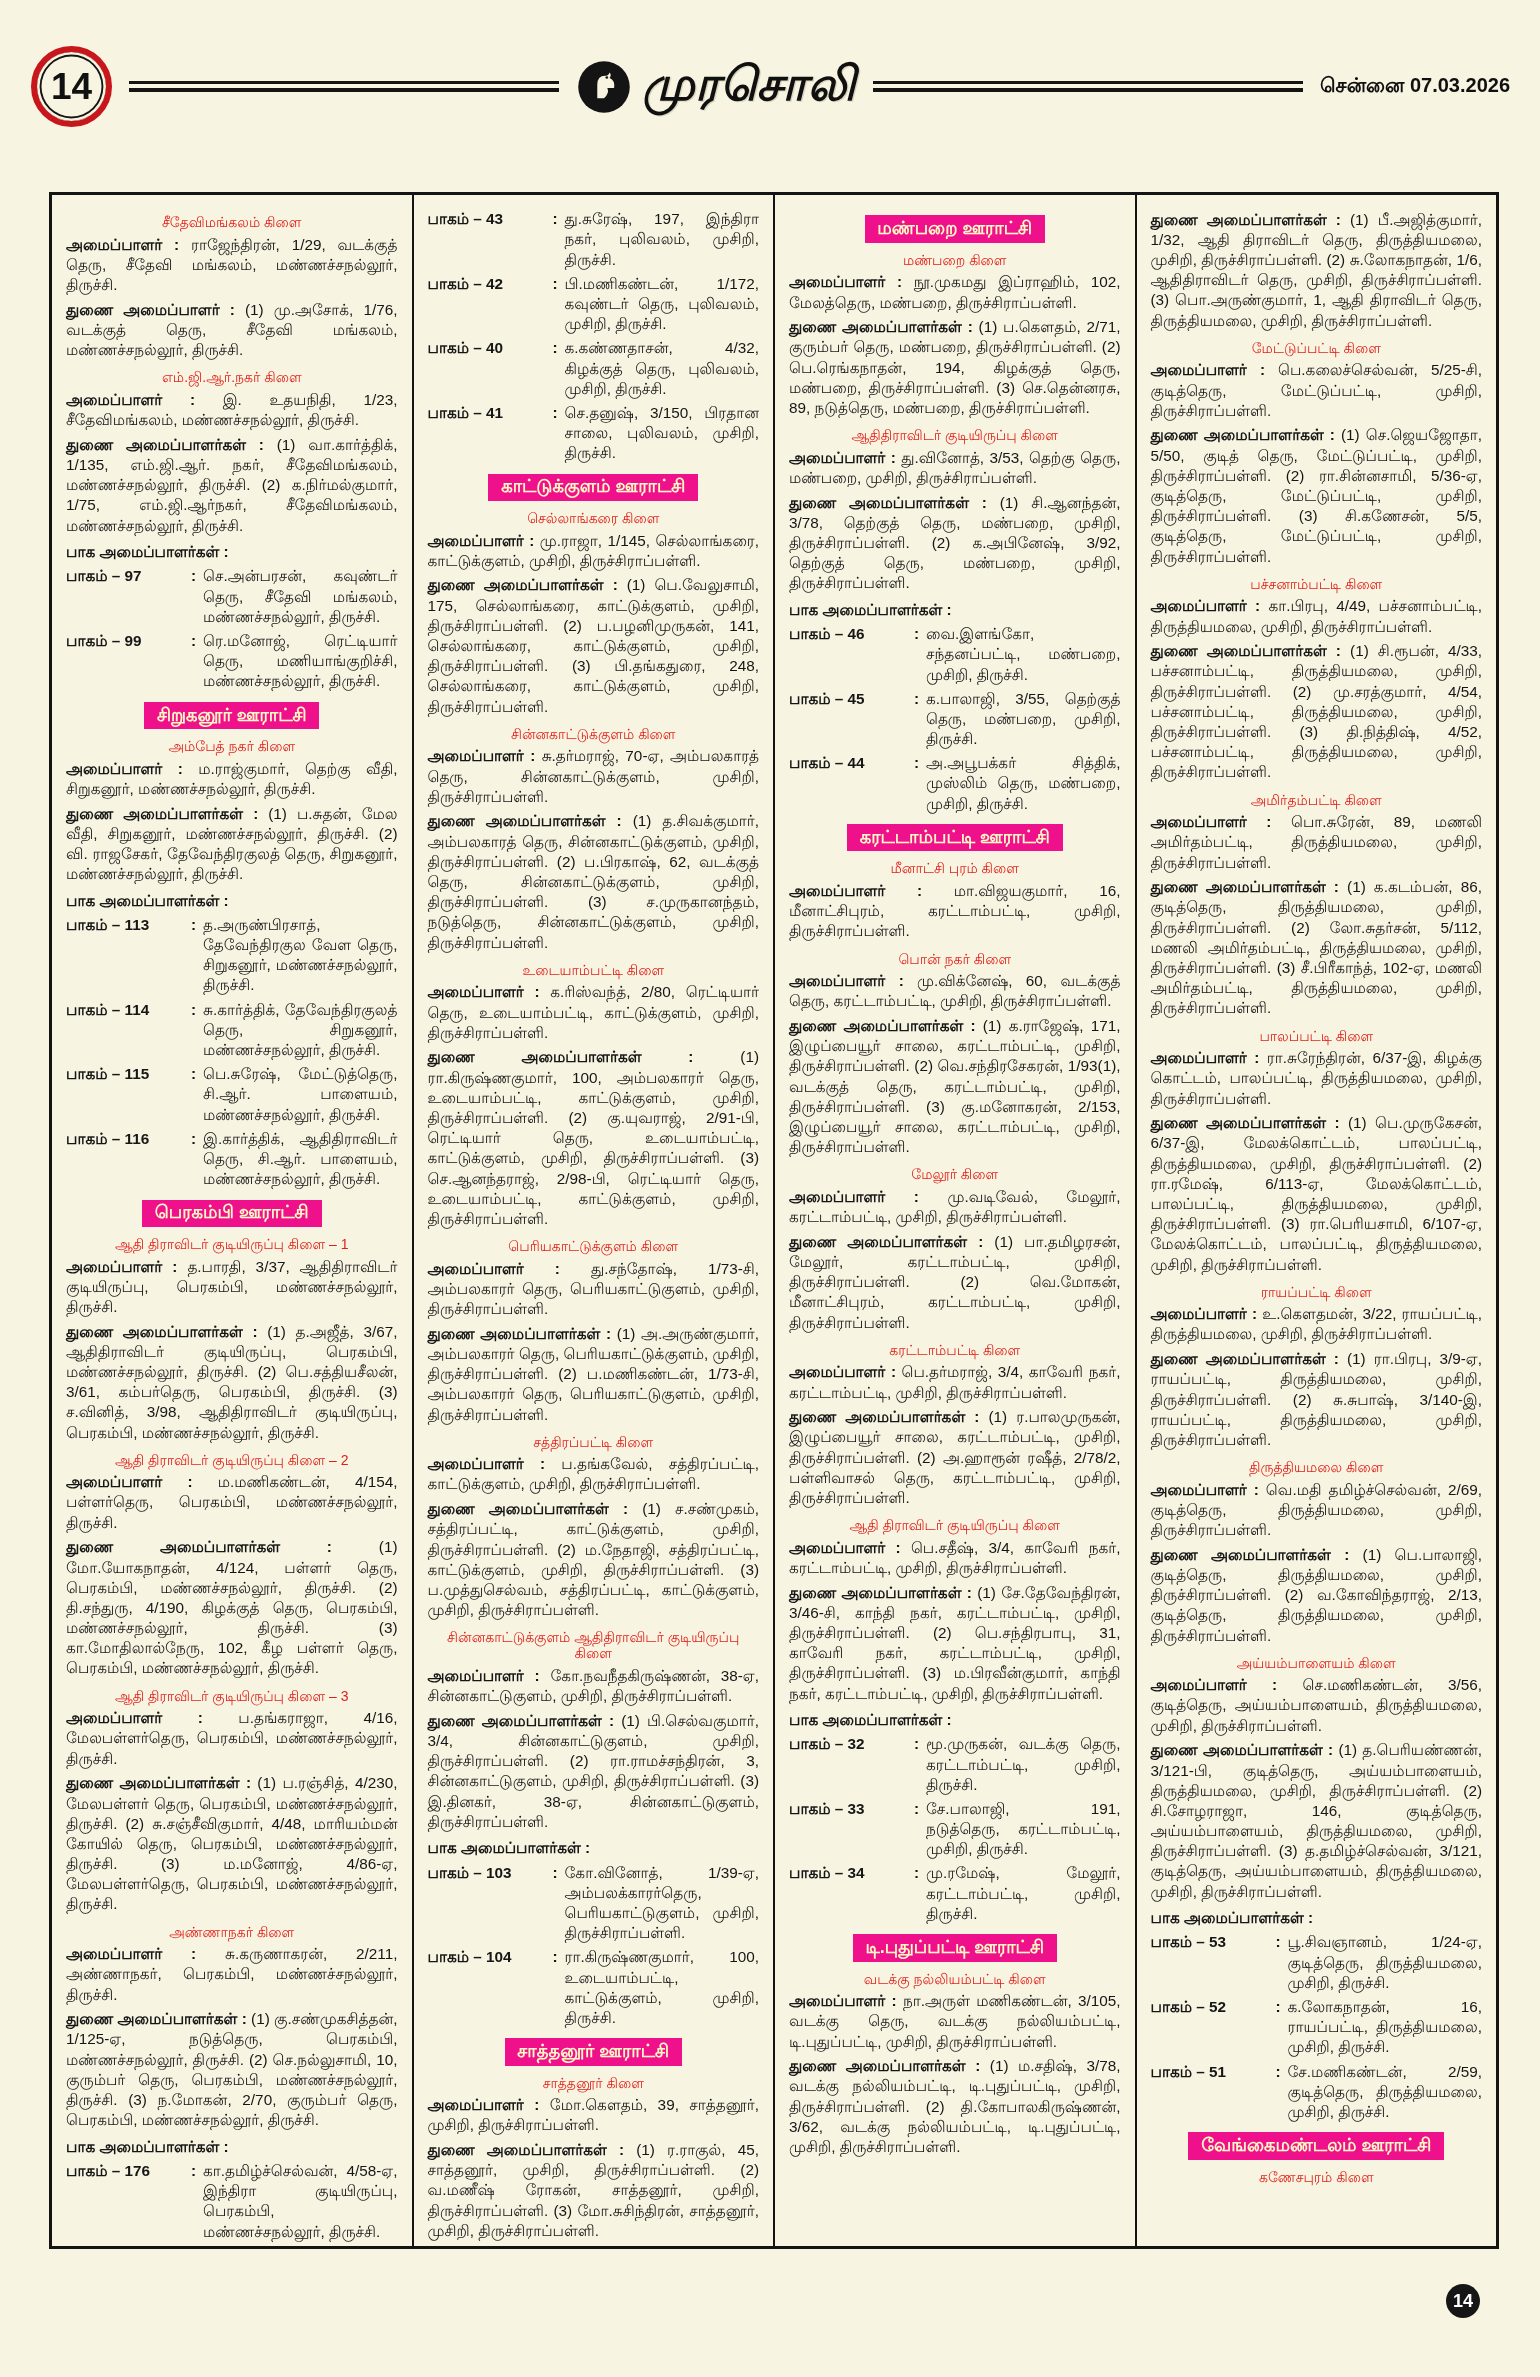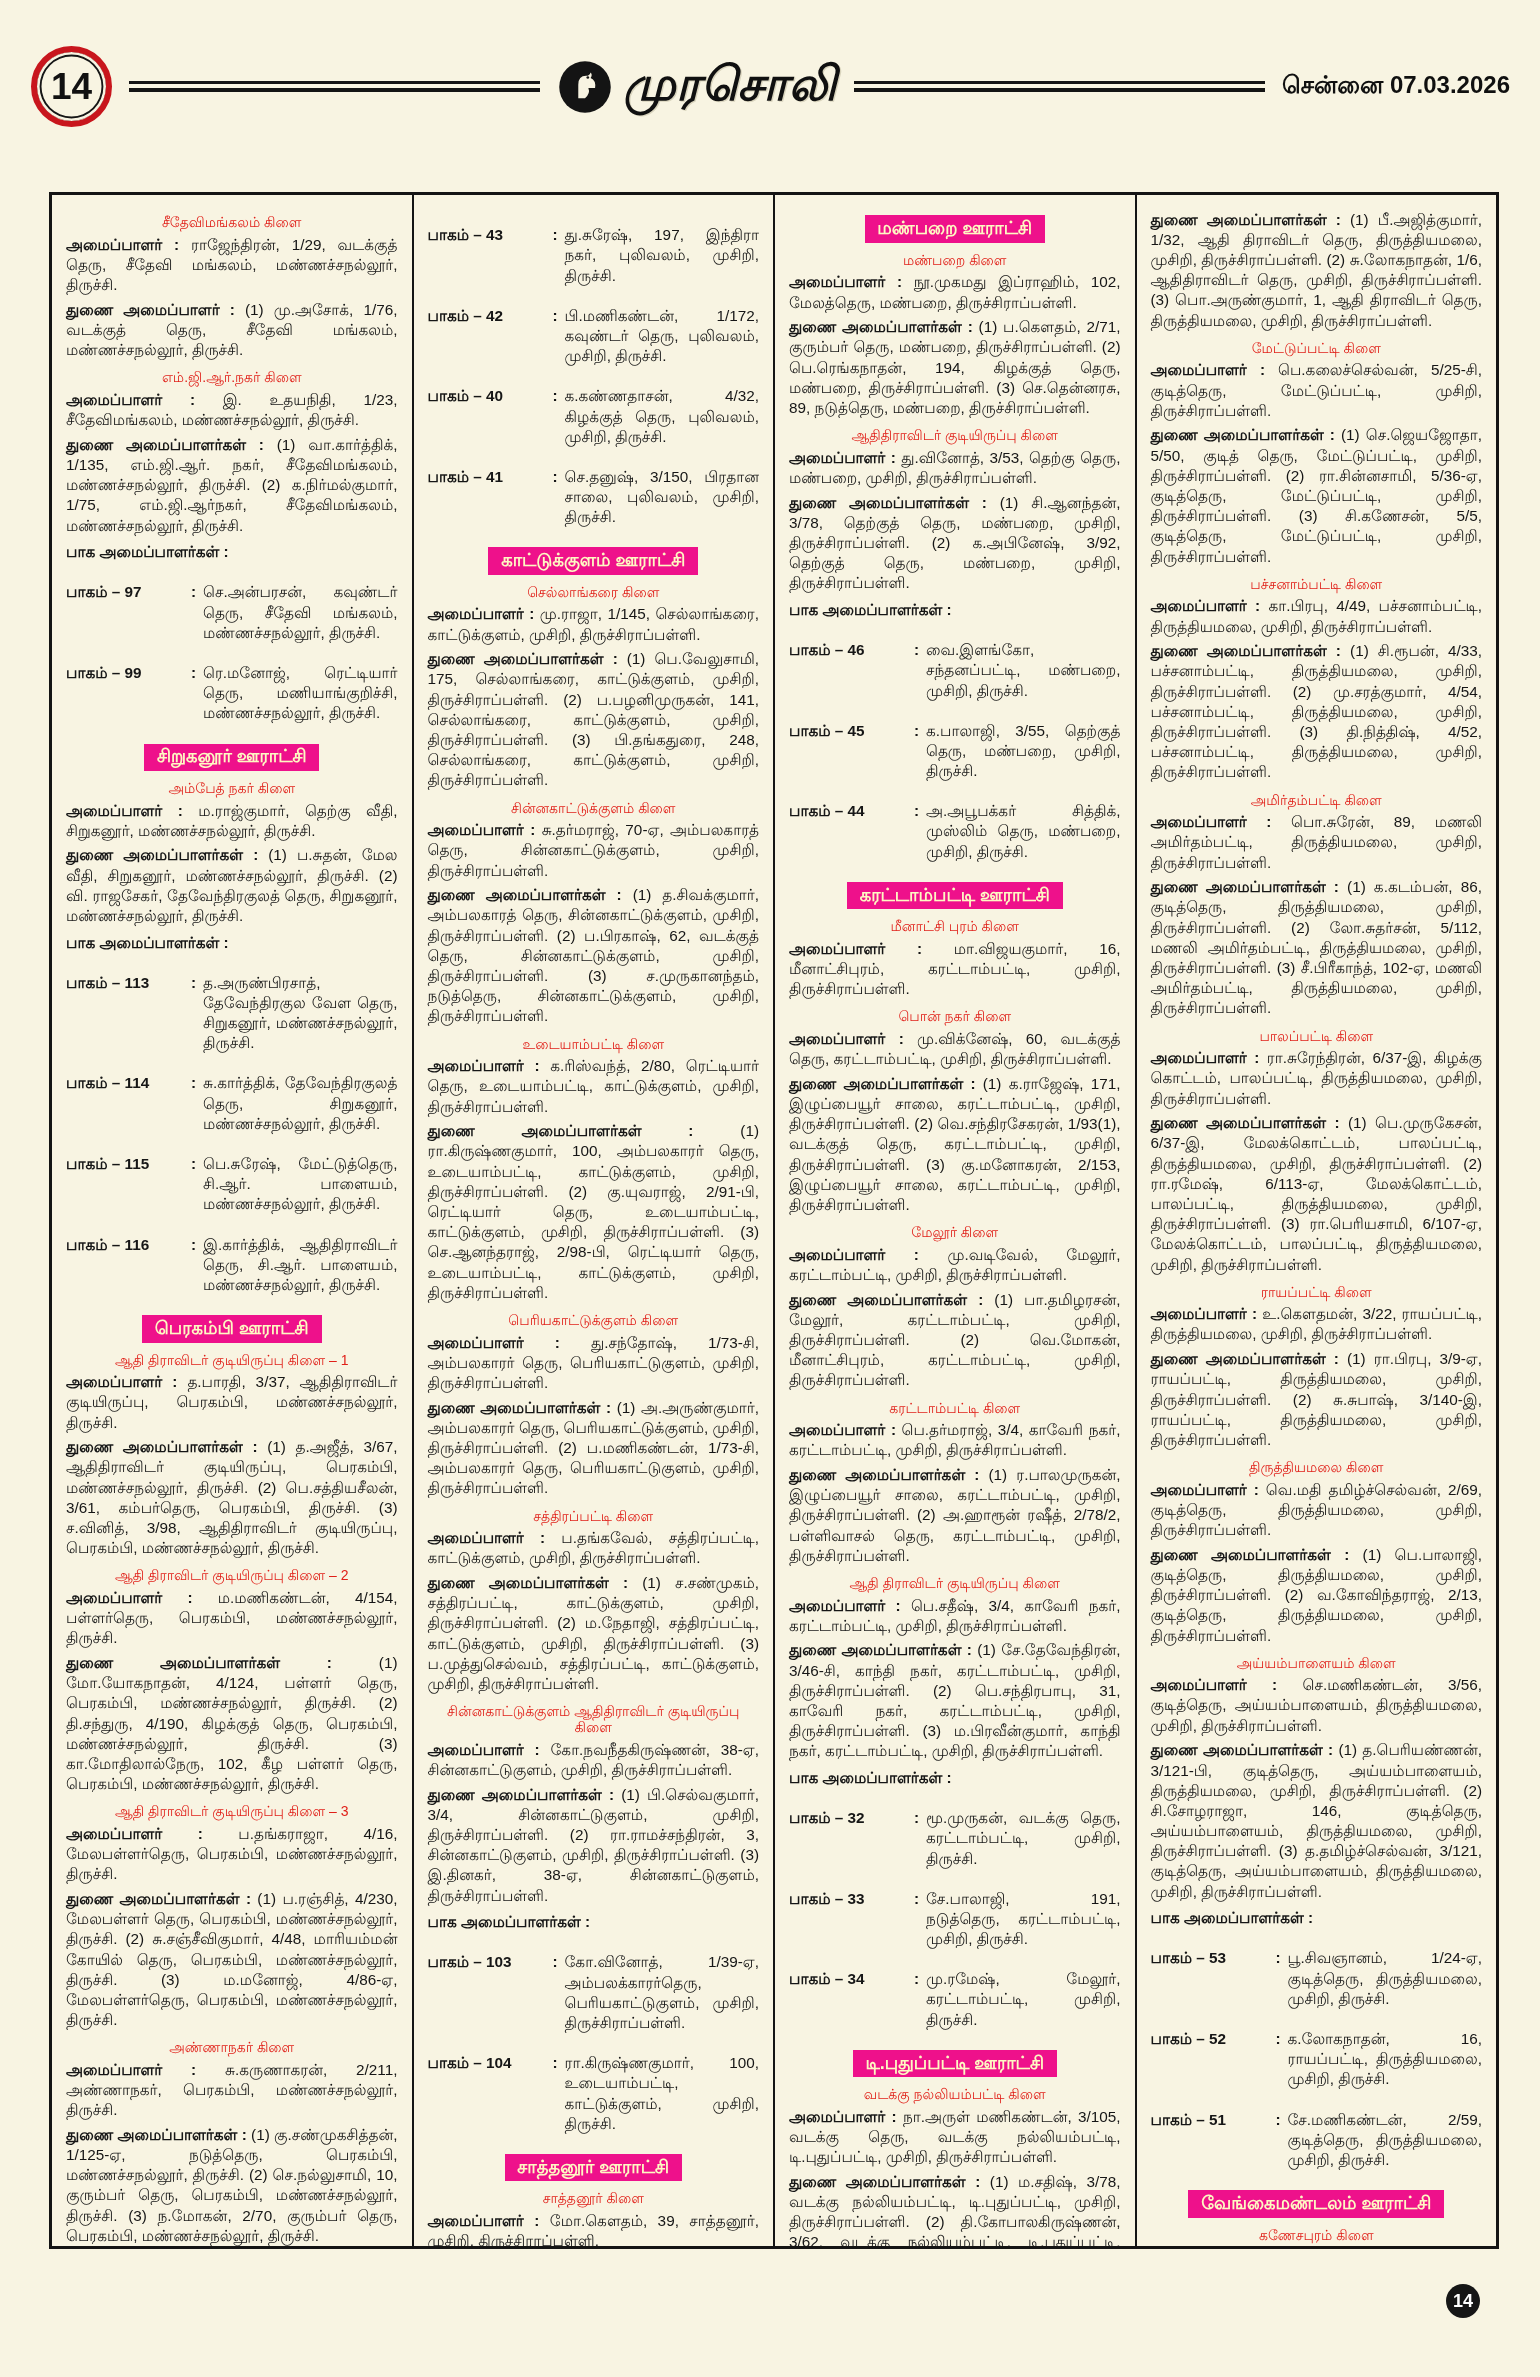--- a/index.html
+++ b/index.html
@@ -15,36 +15,36 @@
   .page-circle{flex:0 0 auto;width:69px;height:69px;border-radius:50%;
     border:6.4px solid #c8161d;box-shadow:inset 0 0 0 2.6px #f8f4e2, inset 0 0 0 4.5px #161616;
     display:flex;align-items:center;justify-content:center;
     font-size:37px;font-weight:bold;color:#111;}
   .mast-rule{flex:1 1 auto;height:10.2px;
     background:linear-gradient(to bottom,#141414 0 3.2px,transparent 3.2px 7px,#141414 7px 10.2px);}
   .logo-group{flex:0 0 auto;display:flex;align-items:center;gap:10.2px;}
   .emblem{width:56px;height:56px;}
   .paper-name{font-size:47px;font-weight:bold;letter-spacing:0.6px;color:#101010;
     text-shadow:1.3px 1.3px 0 #d9d4bd;font-style:italic;}
-  .dateline{flex:0 0 auto;font-size:24px;font-weight:bold;color:#101010;white-space:nowrap;}
+  .dateline{flex:0 0 auto;font-size:20px;font-weight:bold;color:#101010;white-space:nowrap;}
   
   .content-box{position:absolute;left:49px;right:42px;top:192px;bottom:128px;
     border:3.8px solid #141414;display:flex;overflow:hidden;background:#f8f4e2;}
   .column{flex:1 1 0;min-width:0;padding:10.2px 14px 6.4px 14px;border-right:2.6px solid #141414;
     overflow:hidden;font-size:15.3px;line-height:1.32;text-align:justify;}
   .column:last-child{border-right:none;}
   .branch{color:#e01f18;font-weight:normal;text-align:center;font-size:14px;
     line-height:1.15;margin:9px 0 3.8px 0;}
   .panchayat{background:#ee118b;color:#fef9c3;font-weight:bold;text-align:center;
     font-size:18px;line-height:1.1;padding:3.8px 12.8px;margin:10.2px auto 2.6px auto;
     width:-moz-fit-content;width:fit-content;display:block;}
   .para{margin:4.5px 0;}
   .lead{font-weight:bold;}
   .parts-head{font-weight:bold;margin:6.4px 0 3.8px 0;}
-  .part{display:flex;margin:20px 0;justify-content:flex-end;}
+  .part{display:flex;margin:4px 0;justify-content:flex-end;}
   .part-no{flex:0 0 118px;font-weight:bold;white-space:nowrap;}
   .part-sep{flex:0 0 19px;text-align:center;font-weight:bold;}
   .part-text{flex:1 1 auto;}
   
   .folio{position:absolute;right:61px;bottom:59px;width:34px;height:34px;border-radius:50%;
     background:#161616;color:#fff;display:flex;align-items:center;justify-content:center;
     font-size:18px;font-weight:bold;}
 </style>
 </head>
 <body>

